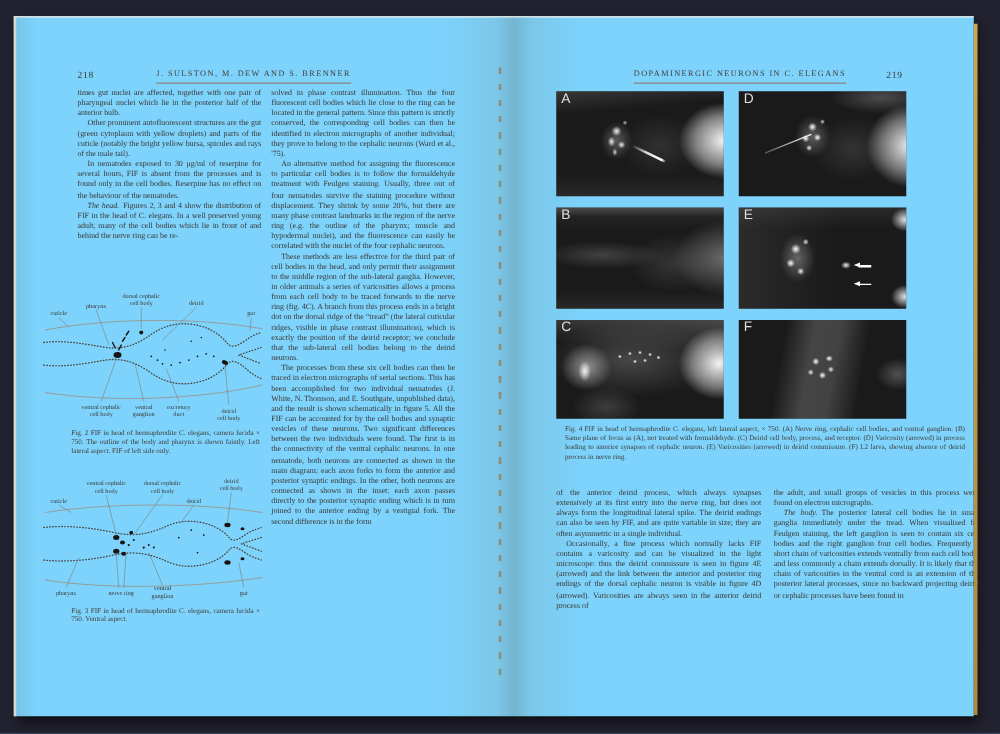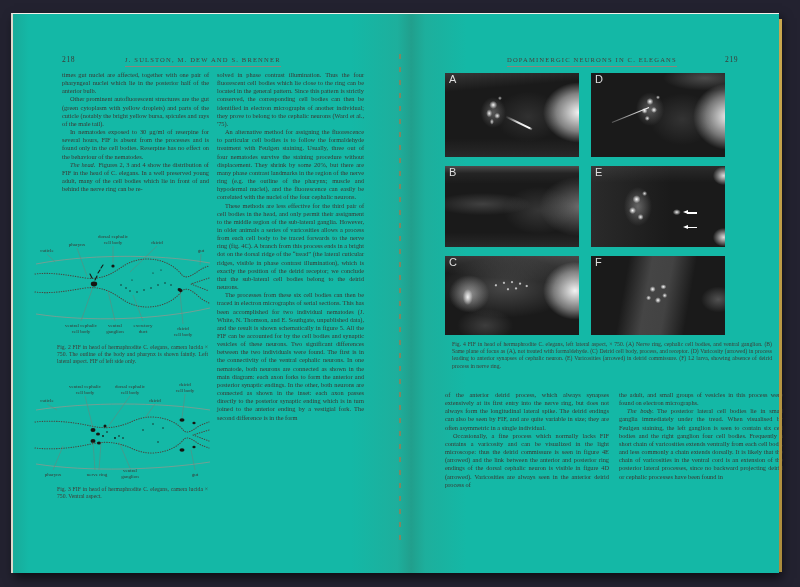--- a/index.html
+++ b/index.html
@@ -1,19 +1,19 @@
 <!DOCTYPE html>
 <html><head>
 <meta charset="utf-8">
 <style>
   html,body{margin:0;padding:0;}
   body{width:800px;height:587px;background:#232230;overflow:hidden;position:relative;
        font-family:"Liberation Serif",serif;}
   .book{position:absolute;left:11px;top:13px;width:766px;height:559px;
-        background:#14b8a6;border-top:1px solid #f4f1ea;border-left:2px solid #ddd8cc;
+        background:#7dd3fc;border-top:1px solid #f4f1ea;border-left:2px solid #ddd8cc;
         box-shadow:3px 5px 10px rgba(0,0,0,0.6);}
   .book::after{content:"";position:absolute;right:-3px;top:5px;bottom:1px;width:3px;
         background:linear-gradient(180deg,#c9a84e,#ab8c3c);}
   .gutter-shade{position:absolute;left:338px;top:0;bottom:0;width:116px;pointer-events:none;
         background:linear-gradient(90deg,transparent,rgba(110,95,70,0.10) 40%,rgba(80,70,50,0.22) 52%,rgba(110,95,70,0.10) 64%,transparent);}
   .stitches{position:absolute;left:386px;top:40px;bottom:30px;width:2px;
         background:repeating-linear-gradient(180deg,rgba(150,125,85,0.8) 0 5px,transparent 5px 13px);}
   .edge-shade{position:absolute;left:0;top:0;bottom:0;width:16px;
         background:linear-gradient(90deg,rgba(60,55,45,0.10),transparent);}
 
@@ -219,21 +219,21 @@
   <div class="cap" style="left:44px;top:472px;width:151px;">Fig. 3  FIF in head of hermaphrodite C. elegans, camera lucida × 750. Ventral aspect.</div>
 
   <div class="col" style="left:204px;top:57px;width:147px;">
     <p class="par ni"><span>solved in phase contrast illumination. Thus the four fluorescent cell bodies which lie close to the ring can be located in the general pattern. Since this pattern is strictly conserved, the corresponding cell bodies can then be identified in electron micrographs of another individual; they prove to belong to the cephalic neurons (Ward et al., '75).</span></p>
     <p class="par"><span>An alternative method for assigning the fluorescence to particular cell bodies is to follow the formaldehyde treatment with Feulgen staining. Usually, three out of four nematodes survive the staining procedure without displacement. They shrink by some 20%, but there are many phase contrast landmarks in the region of the nerve ring (e.g. the outline of the pharynx; muscle and hypodermal nuclei), and the fluorescence can easily be correlated with the nuclei of the four cephalic neurons.</span></p>
     <p class="par"><span>These methods are less effective for the third pair of cell bodies in the head, and only permit their assignment to the middle region of the sub-lateral ganglia. However, in older animals a series of varicosities allows a process from each cell body to be traced forwards to the nerve ring (fig. 4C). A branch from this process ends in a bright dot on the dorsal ridge of the “tread” (the lateral cuticular ridges, visible in phase contrast illumination), which is exactly the position of the deirid receptor; we conclude that the sub-lateral cell bodies belong to the deirid neurons.</span></p>
     <p class="par"><span>The processes from these six cell bodies can then be traced in electron micrographs of serial sections. This has been accomplished for two individual nematodes (J. White, N. Thomson, and E. Southgate, unpublished data), and the result is shown schematically in figure 5. All the FIF can be accounted for by the cell bodies and synaptic vesicles of these neurons. Two significant differences between the two individuals were found. The first is in the connectivity of the ventral cephalic neurons. In one nematode, both neurons are connected as shown in the main diagram: each axon forks to form the anterior and posterior synaptic endings. In the other, both neurons are connected as shown in the inset: each axon passes directly to the posterior synaptic ending which is in turn joined to the anterior ending by a vestigial fork. The second difference is in the form</span></p>
   </div>
 
   <div class="rh" style="left:494px;top:42px;">DOPAMINERGIC NEURONS IN C. ELEGANS</div>
-  <div class="pn" style="left:712px;top:41px;">219</div>
+  <div class="pn" style="left:696px;top:41px;">219</div>
 
   <div class="panel p-a" style="left:432px;top:59px;width:134px;height:84px;">
     <span class="plabel">A</span>
     <div class="streak-a"></div>
   </div>
   <div class="panel p-d" style="left:578px;top:59px;width:134px;height:84px;">
     <span class="plabel">D</span>
     <div class="line-d"></div>
   </div>
   <div class="panel p-b" style="left:432px;top:152px;width:134px;height:81px;">

